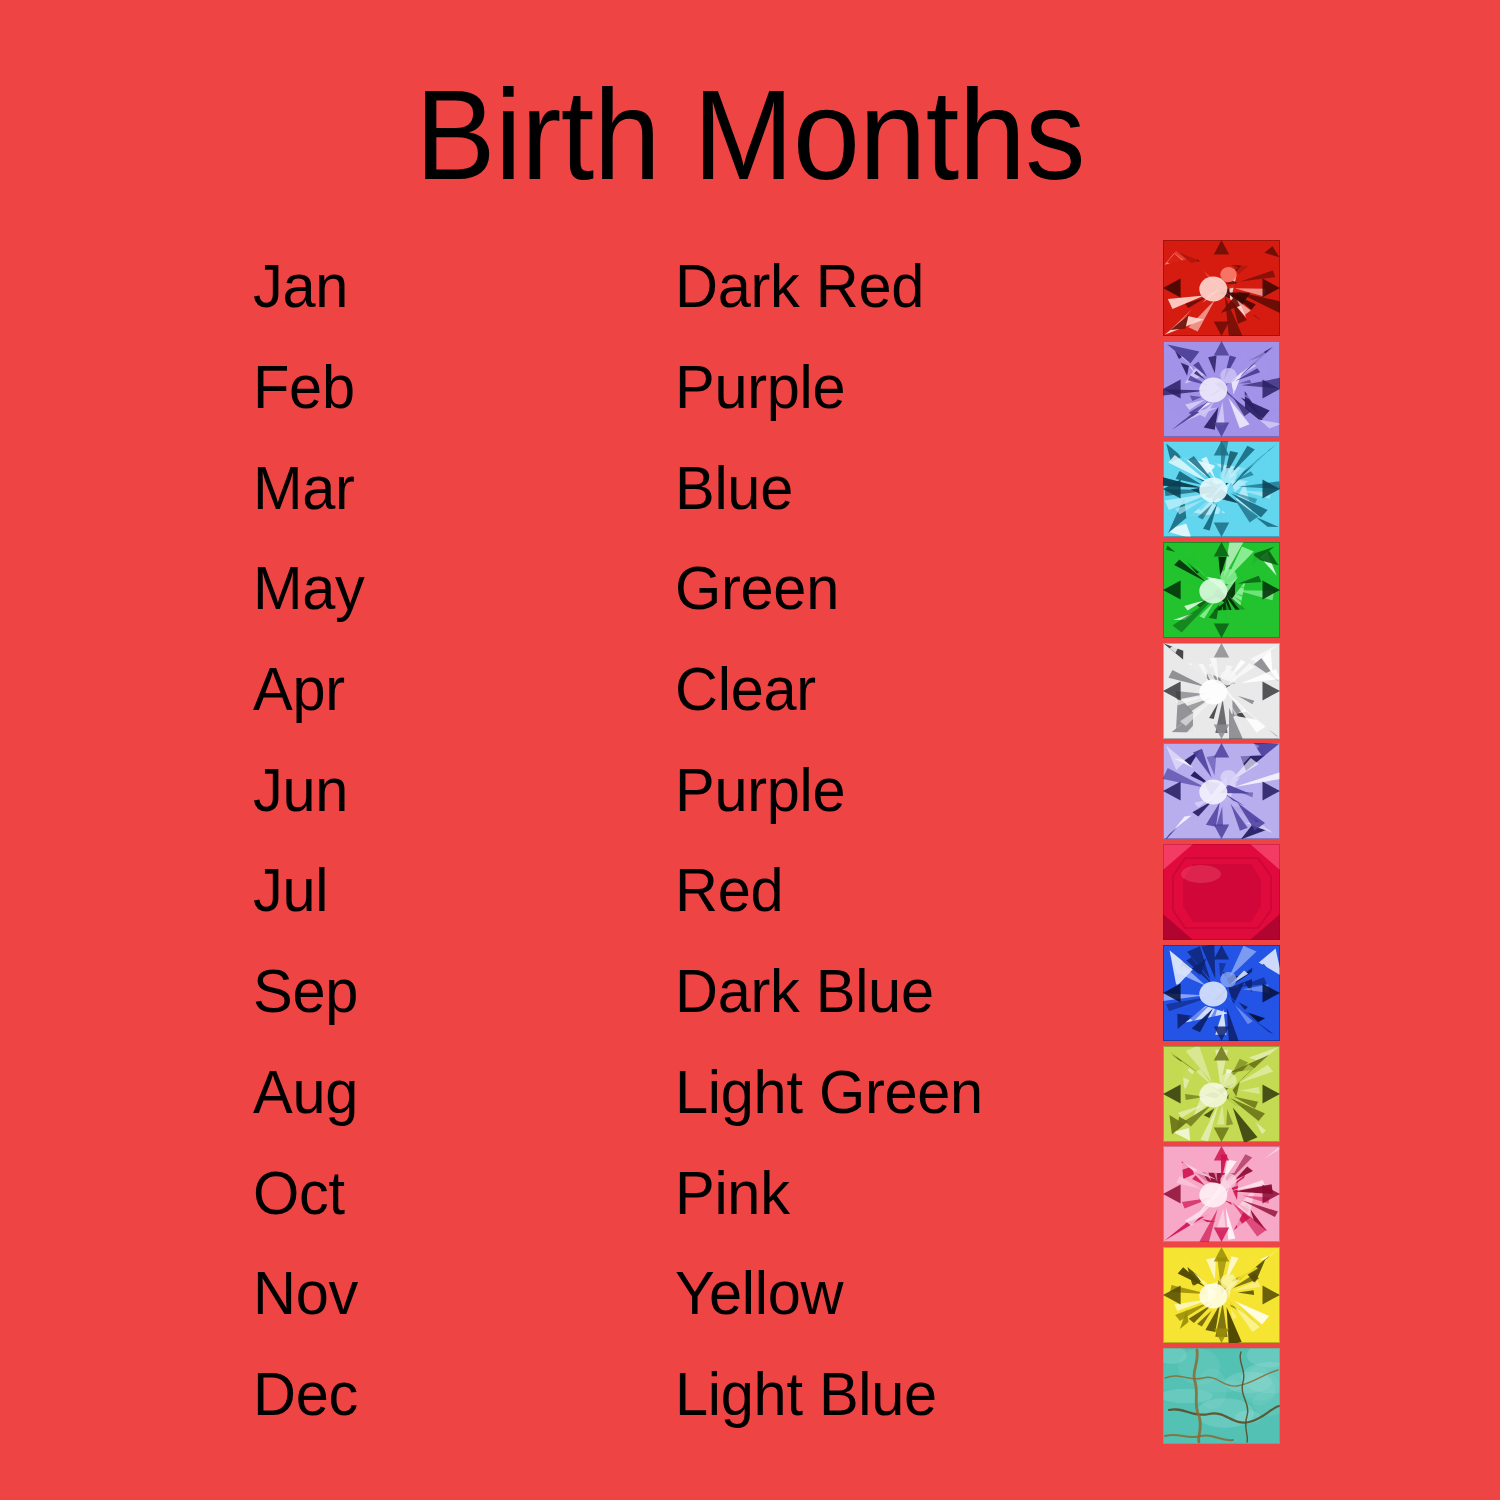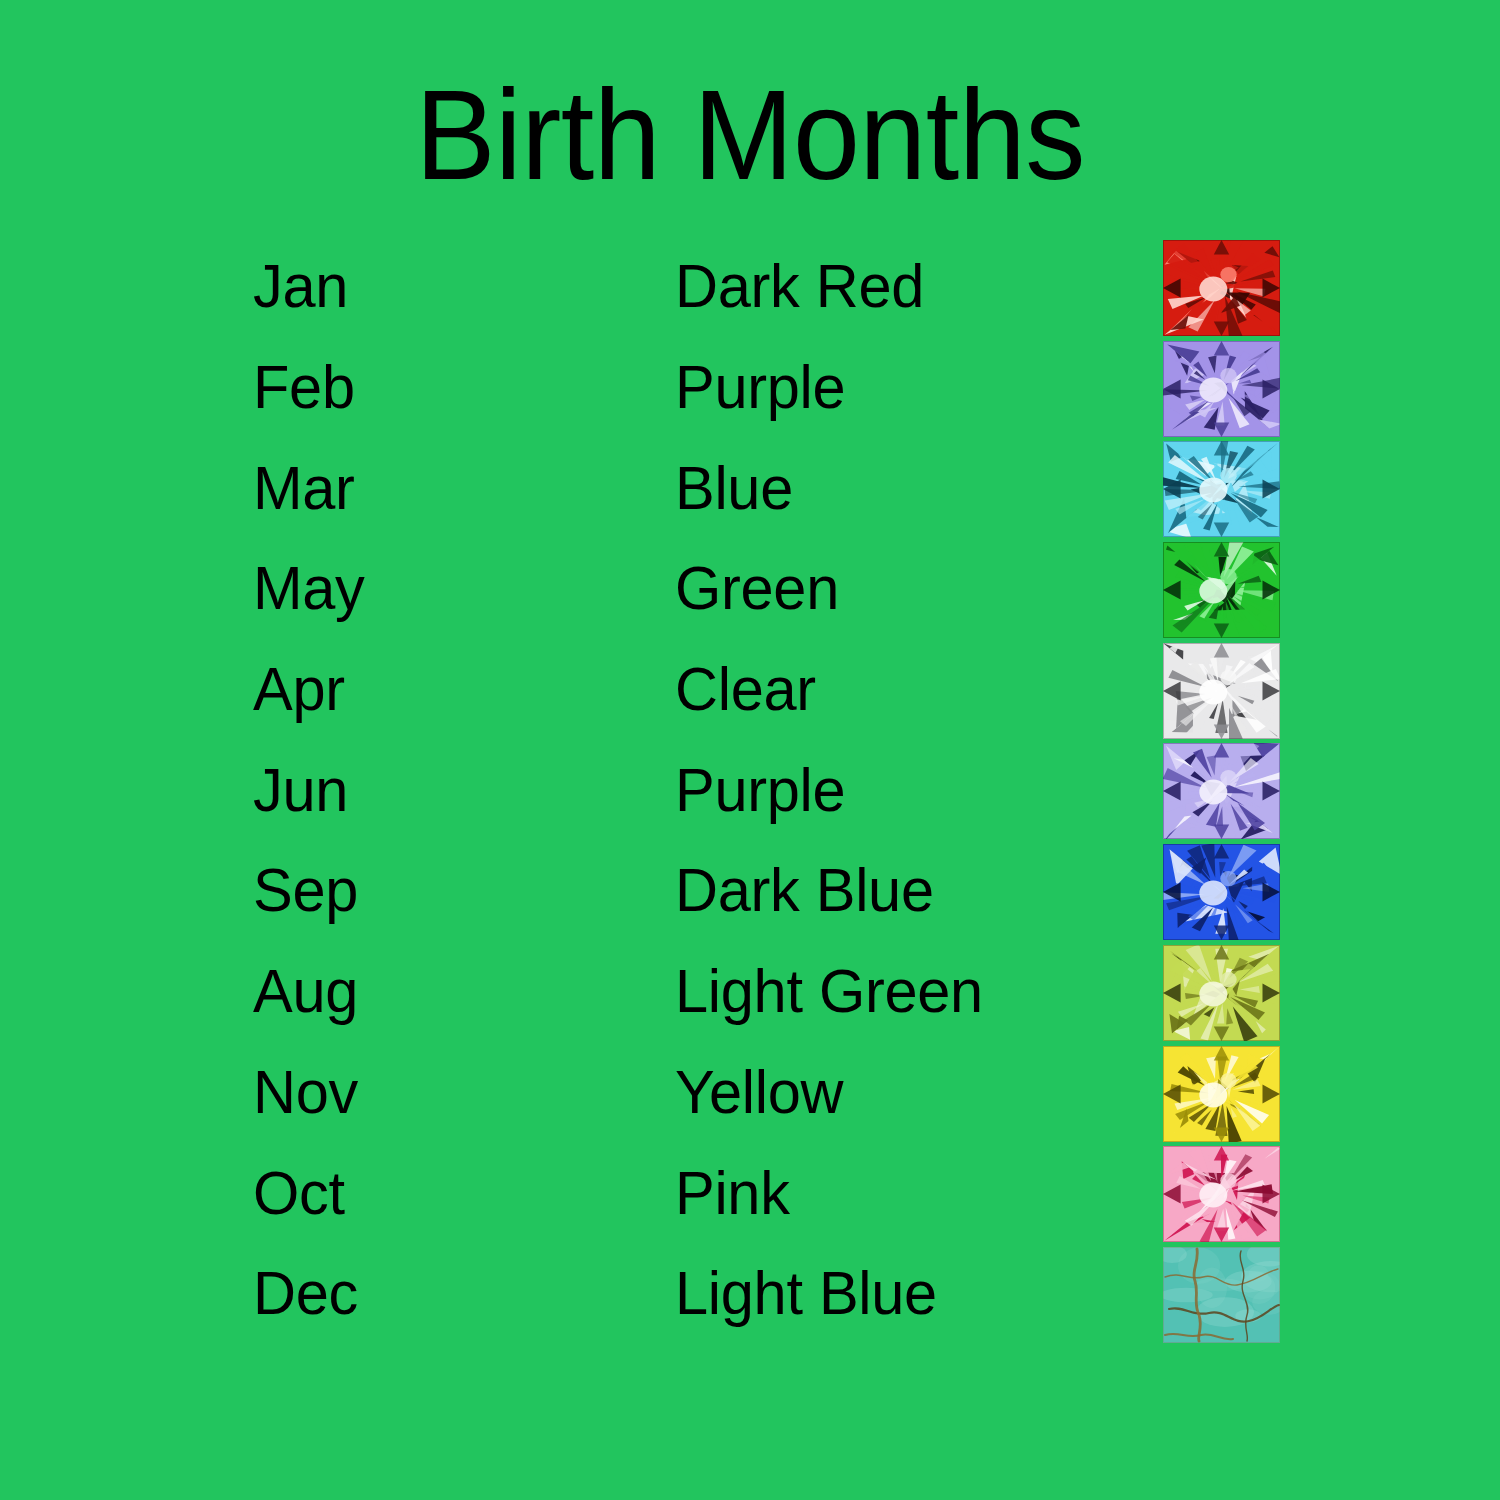--- a/index.html
+++ b/index.html
@@ -14,21 +14,21 @@
     overflow: hidden;
     font-family: "Liberation Sans", sans-serif;
     color: #000000;
     position: relative;
   }
   #page {
     position: absolute;
     left: 0; top: 0;
     width: 1500px;
     height: 1500px;
-    background: #22c55e;
+    background: #ef4444;
   }
 
   
   #title {
     position: absolute;
     left: 0;
     top: 68px;
     width: 1500px;
     text-align: center;
     font-family: "Liberation Sans", sans-serif;
@@ -518,20 +518,37 @@
             <polygon points="117,48 99.5,38.6 99.5,48.0 99.5,57.4" fill="#221a5e" fill-opacity="0.85"></polygon>
             <polygon points="58.5,96 66.2,81.6 58.5,81.6 50.8,81.6" fill="#4b3f9e" fill-opacity="0.85"></polygon>
             <polygon points="0,48 17.6,57.4 17.6,48.0 17.6,38.6" fill="#221a5e" fill-opacity="0.85"></polygon>
             <ellipse cx="50.3" cy="49.0" rx="14.0" ry="12.5" fill="#f4f2fd" fill-opacity="0.9"></ellipse>
             <ellipse cx="65.5" cy="34.6" rx="8.2" ry="7.7" fill="#dcd6f8" fill-opacity="0.8"></ellipse>
             <rect x="0" y="0" width="117" height="96" fill="none" stroke="#221a5e" stroke-opacity="0.35" stroke-width="2"></rect>
           </svg>
         </div>
       </div>
       <div class="row">
+        <div class="cell-month">Jul</div>
+        <div class="cell-color">Red</div>
+        <div class="cell-gem">
+          <svg class="gem-svg" viewBox="0 0 117 96" preserveAspectRatio="none" xmlns="http://www.w3.org/2000/svg">
+            <rect width="117" height="96" fill="#e00a3c"></rect>
+            <polygon points="0,0 30,0 0,26" fill="#f43b63"></polygon>
+            <polygon points="117,0 87,0 117,26" fill="#f43b63"></polygon>
+            <polygon points="0,96 30,96 0,70" fill="#b20430"></polygon>
+            <polygon points="117,96 87,96 117,70" fill="#b20430"></polygon>
+            <polygon points="22,14 95,14 108,32 108,66 95,84 22,84 10,66 10,32" fill="#e00a3c" stroke="#b20430" stroke-opacity="0.5" stroke-width="1.5"></polygon>
+            <polygon points="30,20 88,20 98,36 98,62 88,78 30,78 20,62 20,36" fill="#b20430" fill-opacity="0.35"></polygon>
+            <ellipse cx="38" cy="30" rx="20" ry="9" fill="#fa6b85" fill-opacity="0.30"></ellipse>
+            <rect width="117" height="96" fill="none" stroke="#8a0224" stroke-opacity="0.35" stroke-width="2"></rect>
+          </svg>
+        </div>
+      </div>
+      <div class="row">
         <div class="cell-month">Sep</div>
         <div class="cell-color">Dark Blue</div>
         <div class="cell-gem">
           <svg class="gem-svg" viewBox="0 0 117 96" preserveAspectRatio="none" xmlns="http://www.w3.org/2000/svg">
             <rect x="0" y="0" width="117" height="96" fill="#2354e6"></rect>
             <polygon points="6.4,5.3 27.8,22.8 16.5,28.0" fill="#050f38" fill-opacity="0.92"></polygon>
             <polygon points="28.8,23.6 37.1,30.4 43.2,13.5" fill="#0d2270" fill-opacity="0.92"></polygon>
             <polygon points="53.8,44.1 65.0,53.3 67.3,66.2" fill="#2354e6" fill-opacity="0.92"></polygon>
             <polygon points="32.1,26.3 48.2,39.6 60.6,44.5" fill="#2354e6" fill-opacity="0.92"></polygon>
             <polygon points="6.3,5.1 19.7,16.1 14.5,29.7" fill="#8ba8f5" fill-opacity="0.92"></polygon>
@@ -658,20 +675,90 @@
             <polygon points="117,48 99.5,38.6 99.5,48.0 99.5,57.4" fill="#32380a" fill-opacity="0.85"></polygon>
             <polygon points="58.5,96 66.2,81.6 58.5,81.6 50.8,81.6" fill="#6b7418" fill-opacity="0.85"></polygon>
             <polygon points="0,48 17.6,57.4 17.6,48.0 17.6,38.6" fill="#32380a" fill-opacity="0.85"></polygon>
             <ellipse cx="50.3" cy="49.0" rx="14.0" ry="12.5" fill="#f3f7d9" fill-opacity="0.9"></ellipse>
             <ellipse cx="65.5" cy="34.6" rx="8.2" ry="7.7" fill="#e2ecab" fill-opacity="0.8"></ellipse>
             <rect x="0" y="0" width="117" height="96" fill="none" stroke="#32380a" stroke-opacity="0.35" stroke-width="2"></rect>
           </svg>
         </div>
       </div>
       <div class="row">
+        <div class="cell-month">Oct</div>
+        <div class="cell-color">Pink</div>
+        <div class="cell-gem">
+          <svg class="gem-svg" viewBox="0 0 117 96" preserveAspectRatio="none" xmlns="http://www.w3.org/2000/svg">
+            <rect x="0" y="0" width="117" height="96" fill="#f7a8c6"></rect>
+            <polygon points="31.9,26.2 54.2,44.5 71.2,27.5" fill="#8c0b33" fill-opacity="0.92"></polygon>
+            <polygon points="18.7,15.3 33.2,27.2 20.3,32.9" fill="#cf1450" fill-opacity="0.92"></polygon>
+            <polygon points="19.9,16.4 26.1,21.4 3.1,29.2" fill="#f7a8c6" fill-opacity="0.92"></polygon>
+            <polygon points="29.6,24.3 36.5,29.9 33.7,34.0" fill="#f7a8c6" fill-opacity="0.92"></polygon>
+            <polygon points="19.9,16.3 33.1,27.1 53.9,33.8" fill="#fbd2e2" fill-opacity="0.92"></polygon>
+            <polygon points="40.3,33.0 61.4,50.4 84.0,68.9" fill="#fef0f5" fill-opacity="0.92"></polygon>
+            <polygon points="42.0,34.5 60.1,49.3 60.8,39.7" fill="#f7a8c6" fill-opacity="0.92"></polygon>
+            <polygon points="87.8,23.9 73.1,36.0 70.2,53.8" fill="#f7a8c6" fill-opacity="0.92"></polygon>
+            <polygon points="114.2,2.3 101.1,13.0 119.5,1.3" fill="#fbd2e2" fill-opacity="0.92"></polygon>
+            <polygon points="66.5,41.5 59.6,47.1 61.6,52.5" fill="#fef0f5" fill-opacity="0.92"></polygon>
+            <polygon points="90.6,21.7 70.2,38.4 70.5,55.5" fill="#f7a8c6" fill-opacity="0.92"></polygon>
+            <polygon points="82.2,28.5 68.4,39.9 81.0,32.4" fill="#cf1450" fill-opacity="0.92"></polygon>
+            <polygon points="69.5,39.0 46.3,58.0 57.1,48.2" fill="#8c0b33" fill-opacity="0.92"></polygon>
+            <polygon points="75.5,34.0 67.9,40.3 74.0,54.0" fill="#cf1450" fill-opacity="0.92"></polygon>
+            <polygon points="102.3,83.9 79.8,65.5 96.3,53.6" fill="#f7a8c6" fill-opacity="0.92"></polygon>
+            <polygon points="79.5,65.2 68.7,56.4 61.4,54.5" fill="#cf1450" fill-opacity="0.92"></polygon>
+            <polygon points="104.2,85.5 82.1,67.4 82.8,57.3" fill="#8c0b33" fill-opacity="0.92"></polygon>
+            <polygon points="87.3,71.6 80.5,66.0 70.7,84.2" fill="#cf1450" fill-opacity="0.92"></polygon>
+            <polygon points="75.5,62.0 67.7,55.5 73.6,74.8" fill="#f7a8c6" fill-opacity="0.92"></polygon>
+            <polygon points="91.0,74.7 69.7,57.2 86.9,62.3" fill="#f7a8c6" fill-opacity="0.92"></polygon>
+            <polygon points="86.3,70.8 74.3,60.9 92.1,41.6" fill="#fbd2e2" fill-opacity="0.92"></polygon>
+            <polygon points="22.1,77.9 29.9,71.5 52.9,75.5" fill="#cf1450" fill-opacity="0.92"></polygon>
+            <polygon points="14.0,84.5 32.5,69.3 48.9,78.9" fill="#f7a8c6" fill-opacity="0.92"></polygon>
+            <polygon points="10.1,87.7 20.4,79.3 26.5,60.1" fill="#f7a8c6" fill-opacity="0.92"></polygon>
+            <polygon points="46.3,58.0 67.0,41.0 61.2,30.2" fill="#fbd2e2" fill-opacity="0.92"></polygon>
+            <polygon points="35.9,66.5 51.5,53.7 61.1,35.9" fill="#fef0f5" fill-opacity="0.92"></polygon>
+            <polygon points="50.2,54.8 65.6,42.2 59.8,52.1" fill="#f7a8c6" fill-opacity="0.92"></polygon>
+            <polygon points="1.4,94.8 24.2,76.2 46.6,67.8" fill="#cf1450" fill-opacity="0.92"></polygon>
+            <polygon points="79.4,49.6 106.6,51.6 105.4,57.5" fill="#cf1450" fill-opacity="0.56"></polygon>
+            <polygon points="78.8,54.3 114.9,65.5 111.9,71.0" fill="#8c0b33" fill-opacity="0.80"></polygon>
+            <polygon points="70.7,54.7 86.6,63.5 83.9,66.4" fill="#f7a8c6" fill-opacity="0.75"></polygon>
+            <polygon points="69.3,56.5 103.7,83.7 94.2,90.4" fill="#cf1450" fill-opacity="0.62"></polygon>
+            <polygon points="63.7,55.4 88.0,90.5 79.6,93.7" fill="#f7a8c6" fill-opacity="0.80"></polygon>
+            <polygon points="62.7,61.5 72.4,92.6 65.3,93.7" fill="#fef0f5" fill-opacity="1.00"></polygon>
+            <polygon points="60.3,62.7 63.0,85.0 53.0,85.0" fill="#fbd2e2" fill-opacity="0.89"></polygon>
+            <polygon points="54.6,63.1 45.5,97.7 36.5,95.5" fill="#cf1450" fill-opacity="0.70"></polygon>
+            <polygon points="50.9,60.2 43.3,72.4 39.5,70.6" fill="#f7a8c6" fill-opacity="0.85"></polygon>
+            <polygon points="50.1,56.8 28.4,79.8 21.8,74.7" fill="#fef0f5" fill-opacity="0.73"></polygon>
+            <polygon points="43.3,56.9 32.8,63.1 30.5,60.0" fill="#f7a8c6" fill-opacity="0.59"></polygon>
+            <polygon points="49.6,51.5 21.6,62.4 18.9,56.0" fill="#cf1450" fill-opacity="0.72"></polygon>
+            <polygon points="40.0,50.7 1.4,56.4 0.5,48.0" fill="#f7a8c6" fill-opacity="0.97"></polygon>
+            <polygon points="38.8,47.2 0.3,45.6 2.0,36.6" fill="#f7a8c6" fill-opacity="0.94"></polygon>
+            <polygon points="38.0,43.0 13.3,37.0 16.7,30.0" fill="#fbd2e2" fill-opacity="0.59"></polygon>
+            <polygon points="42.2,39.7 29.1,33.0 32.6,29.2" fill="#cf1450" fill-opacity="0.87"></polygon>
+            <polygon points="47.5,39.8 30.1,26.8 36.7,22.0" fill="#f7a8c6" fill-opacity="0.69"></polygon>
+            <polygon points="48.2,35.0 25.9,6.7 37.3,2.0" fill="#f7a8c6" fill-opacity="0.91"></polygon>
+            <polygon points="54.4,36.5 45.0,9.9 52.7,8.6" fill="#f7a8c6" fill-opacity="0.66"></polygon>
+            <polygon points="58.3,35.4 57.8,8.4 64.3,8.7" fill="#cf1450" fill-opacity="0.95"></polygon>
+            <polygon points="60.9,34.1 64.4,13.4 73.6,15.3" fill="#fef0f5" fill-opacity="0.98"></polygon>
+            <polygon points="66.3,35.0 82.4,8.3 89.2,11.5" fill="#8c0b33" fill-opacity="0.56"></polygon>
+            <polygon points="71.1,34.6 84.2,20.6 90.0,25.1" fill="#8c0b33" fill-opacity="0.92"></polygon>
+            <polygon points="65.5,42.9 82.0,30.9 86.3,36.0" fill="#f7a8c6" fill-opacity="0.70"></polygon>
+            <polygon points="68.3,44.7 99.7,33.9 101.9,39.2" fill="#fef0f5" fill-opacity="0.75"></polygon>
+            <polygon points="71.8,45.4 108.6,38.3 110.0,48.0" fill="#8c0b33" fill-opacity="0.97"></polygon>
+            <polygon points="58.5,0 50.8,14.4 58.5,14.4 66.2,14.4" fill="#cf1450" fill-opacity="0.85"></polygon>
+            <polygon points="117,48 99.5,38.6 99.5,48.0 99.5,57.4" fill="#8c0b33" fill-opacity="0.85"></polygon>
+            <polygon points="58.5,96 66.2,81.6 58.5,81.6 50.8,81.6" fill="#cf1450" fill-opacity="0.85"></polygon>
+            <polygon points="0,48 17.6,57.4 17.6,48.0 17.6,38.6" fill="#8c0b33" fill-opacity="0.85"></polygon>
+            <ellipse cx="50.3" cy="49.0" rx="14.0" ry="12.5" fill="#fef0f5" fill-opacity="0.9"></ellipse>
+            <ellipse cx="65.5" cy="34.6" rx="8.2" ry="7.7" fill="#fbd2e2" fill-opacity="0.8"></ellipse>
+            <rect x="0" y="0" width="117" height="96" fill="none" stroke="#8c0b33" stroke-opacity="0.35" stroke-width="2"></rect>
+          </svg>
+        </div>
+      </div>
+      <div class="row">
         <div class="cell-month">Nov</div>
         <div class="cell-color">Yellow</div>
         <div class="cell-gem">
           <svg class="gem-svg" viewBox="0 0 117 96" preserveAspectRatio="none" xmlns="http://www.w3.org/2000/svg">
             <rect x="0" y="0" width="117" height="96" fill="#f6e433"></rect>
             <polygon points="24.4,20.0 40.4,33.1 29.7,39.6" fill="#524a03" fill-opacity="0.92"></polygon>
             <polygon points="51.9,42.6 66.9,54.9 90.0,72.8" fill="#9a8d08" fill-opacity="0.92"></polygon>
             <polygon points="33.6,27.6 53.0,43.5 53.7,60.5" fill="#f6e433" fill-opacity="0.92"></polygon>
             <polygon points="36.9,30.2 45.3,37.2 63.2,18.1" fill="#f6e433" fill-opacity="0.92"></polygon>
             <polygon points="30.3,24.9 44.2,36.3 43.9,41.2" fill="#fbf399" fill-opacity="0.92"></polygon>
@@ -728,90 +815,20 @@
             <polygon points="117,48 99.5,38.6 99.5,48.0 99.5,57.4" fill="#524a03" fill-opacity="0.85"></polygon>
             <polygon points="58.5,96 66.2,81.6 58.5,81.6 50.8,81.6" fill="#9a8d08" fill-opacity="0.85"></polygon>
             <polygon points="0,48 17.6,57.4 17.6,48.0 17.6,38.6" fill="#524a03" fill-opacity="0.85"></polygon>
             <ellipse cx="50.3" cy="49.0" rx="14.0" ry="12.5" fill="#fffde6" fill-opacity="0.9"></ellipse>
             <ellipse cx="65.5" cy="34.6" rx="8.2" ry="7.7" fill="#fbf399" fill-opacity="0.8"></ellipse>
             <rect x="0" y="0" width="117" height="96" fill="none" stroke="#524a03" stroke-opacity="0.35" stroke-width="2"></rect>
           </svg>
         </div>
       </div>
       <div class="row">
-        <div class="cell-month">Oct</div>
-        <div class="cell-color">Pink</div>
-        <div class="cell-gem">
-          <svg class="gem-svg" viewBox="0 0 117 96" preserveAspectRatio="none" xmlns="http://www.w3.org/2000/svg">
-            <rect x="0" y="0" width="117" height="96" fill="#f7a8c6"></rect>
-            <polygon points="31.9,26.2 54.2,44.5 71.2,27.5" fill="#8c0b33" fill-opacity="0.92"></polygon>
-            <polygon points="18.7,15.3 33.2,27.2 20.3,32.9" fill="#cf1450" fill-opacity="0.92"></polygon>
-            <polygon points="19.9,16.4 26.1,21.4 3.1,29.2" fill="#f7a8c6" fill-opacity="0.92"></polygon>
-            <polygon points="29.6,24.3 36.5,29.9 33.7,34.0" fill="#f7a8c6" fill-opacity="0.92"></polygon>
-            <polygon points="19.9,16.3 33.1,27.1 53.9,33.8" fill="#fbd2e2" fill-opacity="0.92"></polygon>
-            <polygon points="40.3,33.0 61.4,50.4 84.0,68.9" fill="#fef0f5" fill-opacity="0.92"></polygon>
-            <polygon points="42.0,34.5 60.1,49.3 60.8,39.7" fill="#f7a8c6" fill-opacity="0.92"></polygon>
-            <polygon points="87.8,23.9 73.1,36.0 70.2,53.8" fill="#f7a8c6" fill-opacity="0.92"></polygon>
-            <polygon points="114.2,2.3 101.1,13.0 119.5,1.3" fill="#fbd2e2" fill-opacity="0.92"></polygon>
-            <polygon points="66.5,41.5 59.6,47.1 61.6,52.5" fill="#fef0f5" fill-opacity="0.92"></polygon>
-            <polygon points="90.6,21.7 70.2,38.4 70.5,55.5" fill="#f7a8c6" fill-opacity="0.92"></polygon>
-            <polygon points="82.2,28.5 68.4,39.9 81.0,32.4" fill="#cf1450" fill-opacity="0.92"></polygon>
-            <polygon points="69.5,39.0 46.3,58.0 57.1,48.2" fill="#8c0b33" fill-opacity="0.92"></polygon>
-            <polygon points="75.5,34.0 67.9,40.3 74.0,54.0" fill="#cf1450" fill-opacity="0.92"></polygon>
-            <polygon points="102.3,83.9 79.8,65.5 96.3,53.6" fill="#f7a8c6" fill-opacity="0.92"></polygon>
-            <polygon points="79.5,65.2 68.7,56.4 61.4,54.5" fill="#cf1450" fill-opacity="0.92"></polygon>
-            <polygon points="104.2,85.5 82.1,67.4 82.8,57.3" fill="#8c0b33" fill-opacity="0.92"></polygon>
-            <polygon points="87.3,71.6 80.5,66.0 70.7,84.2" fill="#cf1450" fill-opacity="0.92"></polygon>
-            <polygon points="75.5,62.0 67.7,55.5 73.6,74.8" fill="#f7a8c6" fill-opacity="0.92"></polygon>
-            <polygon points="91.0,74.7 69.7,57.2 86.9,62.3" fill="#f7a8c6" fill-opacity="0.92"></polygon>
-            <polygon points="86.3,70.8 74.3,60.9 92.1,41.6" fill="#fbd2e2" fill-opacity="0.92"></polygon>
-            <polygon points="22.1,77.9 29.9,71.5 52.9,75.5" fill="#cf1450" fill-opacity="0.92"></polygon>
-            <polygon points="14.0,84.5 32.5,69.3 48.9,78.9" fill="#f7a8c6" fill-opacity="0.92"></polygon>
-            <polygon points="10.1,87.7 20.4,79.3 26.5,60.1" fill="#f7a8c6" fill-opacity="0.92"></polygon>
-            <polygon points="46.3,58.0 67.0,41.0 61.2,30.2" fill="#fbd2e2" fill-opacity="0.92"></polygon>
-            <polygon points="35.9,66.5 51.5,53.7 61.1,35.9" fill="#fef0f5" fill-opacity="0.92"></polygon>
-            <polygon points="50.2,54.8 65.6,42.2 59.8,52.1" fill="#f7a8c6" fill-opacity="0.92"></polygon>
-            <polygon points="1.4,94.8 24.2,76.2 46.6,67.8" fill="#cf1450" fill-opacity="0.92"></polygon>
-            <polygon points="79.4,49.6 106.6,51.6 105.4,57.5" fill="#cf1450" fill-opacity="0.56"></polygon>
-            <polygon points="78.8,54.3 114.9,65.5 111.9,71.0" fill="#8c0b33" fill-opacity="0.80"></polygon>
-            <polygon points="70.7,54.7 86.6,63.5 83.9,66.4" fill="#f7a8c6" fill-opacity="0.75"></polygon>
-            <polygon points="69.3,56.5 103.7,83.7 94.2,90.4" fill="#cf1450" fill-opacity="0.62"></polygon>
-            <polygon points="63.7,55.4 88.0,90.5 79.6,93.7" fill="#f7a8c6" fill-opacity="0.80"></polygon>
-            <polygon points="62.7,61.5 72.4,92.6 65.3,93.7" fill="#fef0f5" fill-opacity="1.00"></polygon>
-            <polygon points="60.3,62.7 63.0,85.0 53.0,85.0" fill="#fbd2e2" fill-opacity="0.89"></polygon>
-            <polygon points="54.6,63.1 45.5,97.7 36.5,95.5" fill="#cf1450" fill-opacity="0.70"></polygon>
-            <polygon points="50.9,60.2 43.3,72.4 39.5,70.6" fill="#f7a8c6" fill-opacity="0.85"></polygon>
-            <polygon points="50.1,56.8 28.4,79.8 21.8,74.7" fill="#fef0f5" fill-opacity="0.73"></polygon>
-            <polygon points="43.3,56.9 32.8,63.1 30.5,60.0" fill="#f7a8c6" fill-opacity="0.59"></polygon>
-            <polygon points="49.6,51.5 21.6,62.4 18.9,56.0" fill="#cf1450" fill-opacity="0.72"></polygon>
-            <polygon points="40.0,50.7 1.4,56.4 0.5,48.0" fill="#f7a8c6" fill-opacity="0.97"></polygon>
-            <polygon points="38.8,47.2 0.3,45.6 2.0,36.6" fill="#f7a8c6" fill-opacity="0.94"></polygon>
-            <polygon points="38.0,43.0 13.3,37.0 16.7,30.0" fill="#fbd2e2" fill-opacity="0.59"></polygon>
-            <polygon points="42.2,39.7 29.1,33.0 32.6,29.2" fill="#cf1450" fill-opacity="0.87"></polygon>
-            <polygon points="47.5,39.8 30.1,26.8 36.7,22.0" fill="#f7a8c6" fill-opacity="0.69"></polygon>
-            <polygon points="48.2,35.0 25.9,6.7 37.3,2.0" fill="#f7a8c6" fill-opacity="0.91"></polygon>
-            <polygon points="54.4,36.5 45.0,9.9 52.7,8.6" fill="#f7a8c6" fill-opacity="0.66"></polygon>
-            <polygon points="58.3,35.4 57.8,8.4 64.3,8.7" fill="#cf1450" fill-opacity="0.95"></polygon>
-            <polygon points="60.9,34.1 64.4,13.4 73.6,15.3" fill="#fef0f5" fill-opacity="0.98"></polygon>
-            <polygon points="66.3,35.0 82.4,8.3 89.2,11.5" fill="#8c0b33" fill-opacity="0.56"></polygon>
-            <polygon points="71.1,34.6 84.2,20.6 90.0,25.1" fill="#8c0b33" fill-opacity="0.92"></polygon>
-            <polygon points="65.5,42.9 82.0,30.9 86.3,36.0" fill="#f7a8c6" fill-opacity="0.70"></polygon>
-            <polygon points="68.3,44.7 99.7,33.9 101.9,39.2" fill="#fef0f5" fill-opacity="0.75"></polygon>
-            <polygon points="71.8,45.4 108.6,38.3 110.0,48.0" fill="#8c0b33" fill-opacity="0.97"></polygon>
-            <polygon points="58.5,0 50.8,14.4 58.5,14.4 66.2,14.4" fill="#cf1450" fill-opacity="0.85"></polygon>
-            <polygon points="117,48 99.5,38.6 99.5,48.0 99.5,57.4" fill="#8c0b33" fill-opacity="0.85"></polygon>
-            <polygon points="58.5,96 66.2,81.6 58.5,81.6 50.8,81.6" fill="#cf1450" fill-opacity="0.85"></polygon>
-            <polygon points="0,48 17.6,57.4 17.6,48.0 17.6,38.6" fill="#8c0b33" fill-opacity="0.85"></polygon>
-            <ellipse cx="50.3" cy="49.0" rx="14.0" ry="12.5" fill="#fef0f5" fill-opacity="0.9"></ellipse>
-            <ellipse cx="65.5" cy="34.6" rx="8.2" ry="7.7" fill="#fbd2e2" fill-opacity="0.8"></ellipse>
-            <rect x="0" y="0" width="117" height="96" fill="none" stroke="#8c0b33" stroke-opacity="0.35" stroke-width="2"></rect>
-          </svg>
-        </div>
-      </div>
-      <div class="row">
         <div class="cell-month">Dec</div>
         <div class="cell-color">Light Blue</div>
         <div class="cell-gem">
           <svg class="gem-svg" viewBox="0 0 117 96" preserveAspectRatio="none" xmlns="http://www.w3.org/2000/svg">
             <rect width="117" height="96" fill="#53c1b4"></rect>
             <ellipse cx="56.3" cy="37.8" rx="24.7" ry="6.5" fill="#7ed3c8" fill-opacity="0.25"></ellipse>
             <ellipse cx="106.2" cy="7.2" rx="22.3" ry="12.3" fill="#a8e2da" fill-opacity="0.25"></ellipse>
             <ellipse cx="85.4" cy="34.6" rx="23.3" ry="10.8" fill="#a8e2da" fill-opacity="0.25"></ellipse>
             <ellipse cx="95.7" cy="41.0" rx="16.6" ry="15.9" fill="#7ed3c8" fill-opacity="0.25"></ellipse>
             <ellipse cx="85.3" cy="68.9" rx="13.0" ry="6.6" fill="#a8e2da" fill-opacity="0.25"></ellipse>

